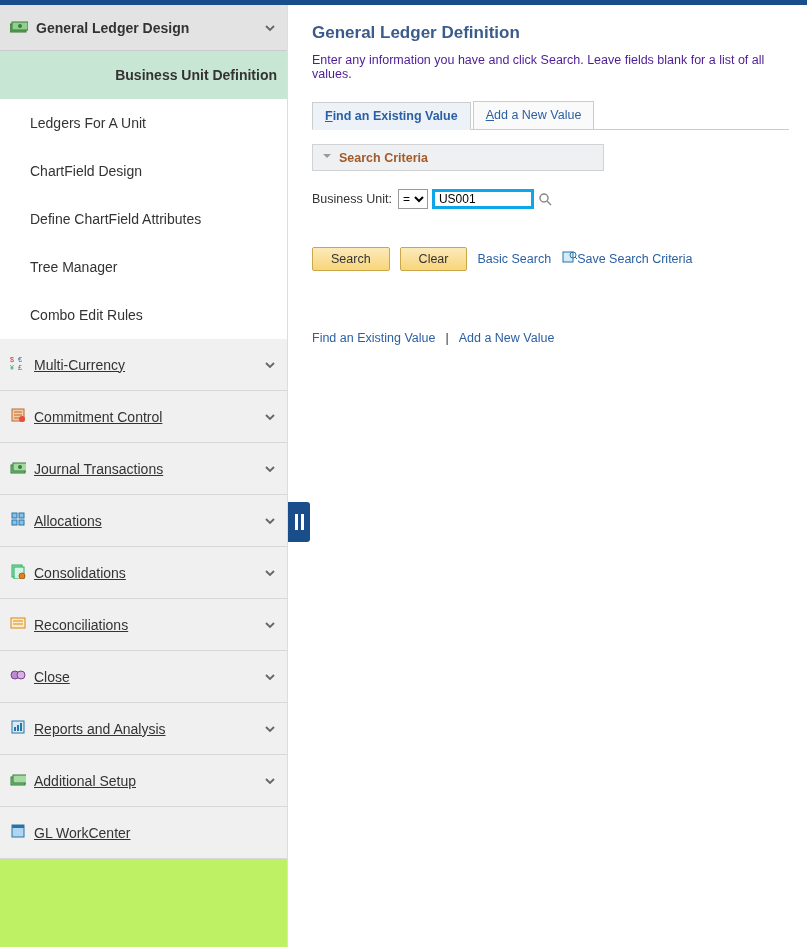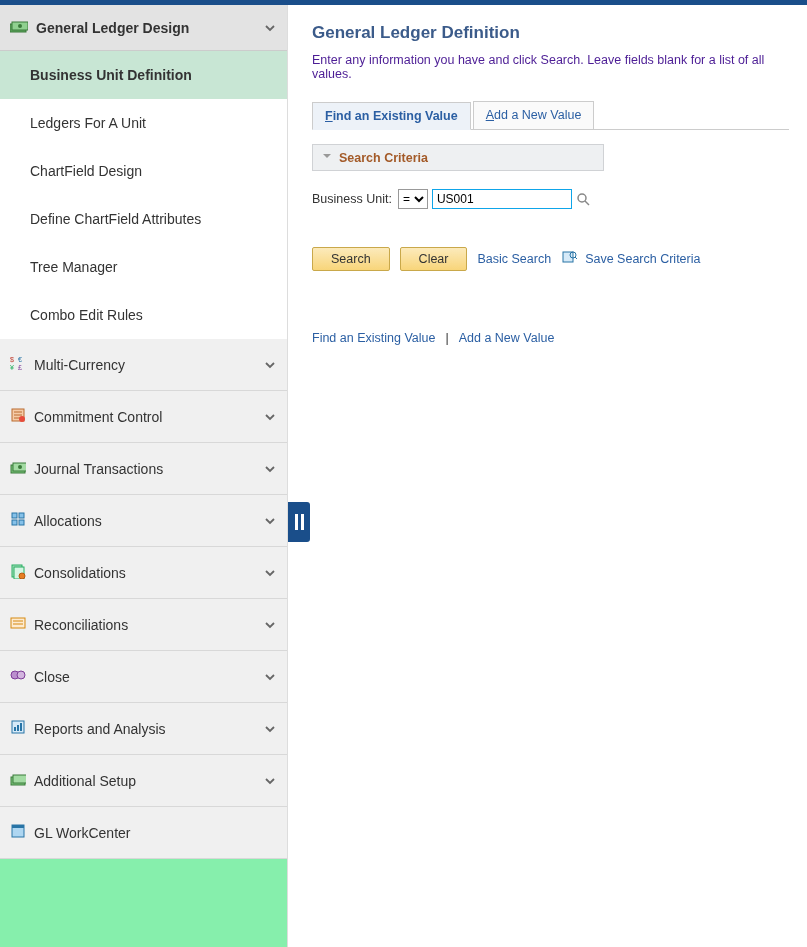--- a/index.html
+++ b/index.html
@@ -10,21 +10,21 @@
     background: #fff;
     width: 807px;
     height: 947px;
     overflow: hidden;
     position: relative;
   }
   .top-border { height: 5px; background: #1a4e8a; width: 100%; }
   .container { display: flex; height: calc(100% - 5px); }
   .sidebar {
     width: 288px;
-    background: #86efac;
+    background: #bef264;
     border-right: 1px solid #ddd;
     flex-shrink: 0;
   }
   .nav-header {
     background: #e3e3e3;
     padding: 14px 10px;
     display: flex;
     align-items: center;
     justify-content: space-between;
     border-bottom: 1px solid #ccc;
@@ -36,31 +36,32 @@
   .nav-section {
     background: #f0f0f0;
     padding: 16px 10px;
     display: flex;
     align-items: center;
     justify-content: space-between;
     border-bottom: 1px solid #d8d8d8;
     cursor: pointer;
   }
   .nav-section .left { display: flex; align-items: center; gap: 8px; }
-  .nav-section .label { color: #333; font-size: 14px; }
+  .nav-section .label { color: #333; font-size: 14px; text-decoration: underline; }
   .nav-item {
     padding: 16px 10px 16px 30px;
     color: #333;
     font-size: 14px;
     cursor: pointer;
     background: #fff;
   }
   .nav-item.active {
     background: #c8e6d4;
     font-weight: bold;
+    text-align: right;
   }
   .chevron {
     width: 14px;
     height: 14px;
     display: inline-block;
   }
   .main {
     flex: 1;
     padding: 18px 18px 18px 24px;
     position: relative;
@@ -121,23 +122,23 @@
   .search-row label { color: #333; margin-right: 2px; }
   .search-row select {
     font-size: 12px;
     height: 20px;
     border: 1px solid #999;
     background: #fff;
   }
   .search-row input[type="text"] {
     font-size: 12px;
     height: 20px;
-    width: 140px;
+    width: 102px;
     padding: 0 4px;
-    border: 1px solid #0ea5e9;
+    border: 3px solid #0ea5e9;
   }
   .lookup-icon {
     cursor: pointer;
     display: inline-flex;
     align-items: center;
   }
   .action-row {
     display: flex;
     align-items: center;
     gap: 10px;
@@ -153,21 +154,21 @@
     cursor: pointer;
   }
   .link {
     color: #2b5fa3;
     font-size: 12.5px;
     cursor: pointer;
   }
   .link-icon-group {
     display: flex;
     align-items: center;
-    gap: 8px;
+    gap: 0;
   }
   .bottom-links {
     display: flex;
     align-items: center;
     gap: 10px;
     font-size: 12.5px;
   }
   .bottom-links .sep { color: #333; }
   .toggle-handle {
     position: absolute;

